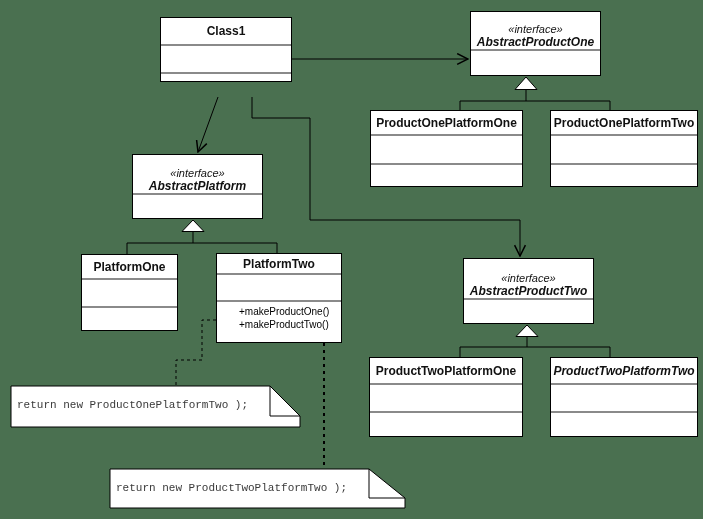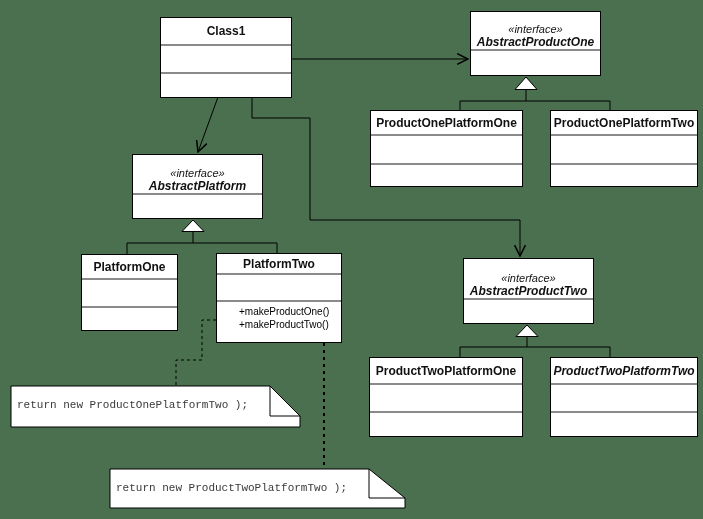--- a/index.html
+++ b/index.html
@@ -74,21 +74,21 @@
       <polygon points="11,386 270,386 300,416 300,427 11,427" fill="#fff" stroke="#000"></polygon>
       <path d="M270,386 L270,416 L300,416"></path>
     </g>
 
     <g>
       <polygon points="110,469 369,469 405,498 405,508 110,508" fill="#fff" stroke="#000"></polygon>
       <path d="M369,469 L369,498 L405,498"></path>
     </g>
   </svg>
 
-  <div class="uml-class" style="left:160px;top:17px;width:132px;height:81px;">
+  <div class="uml-class" style="left:160px;top:17px;width:132px;height:65px;">
     <div class="cmp title-cmp" style="height:26px;">Class1</div>
     <div class="cmp" style="height:28px;"></div>
     <div class="cmp" style="flex:1 1 auto;"></div>
   </div>
 
   <div class="uml-class" style="left:470px;top:11px;width:131px;height:65px;">
     <div class="cmp iface-head" style="height:37px;">
       <span class="stereotype">«interface»</span>
       <span class="iface-name">AbstractProductOne</span>
     </div>

